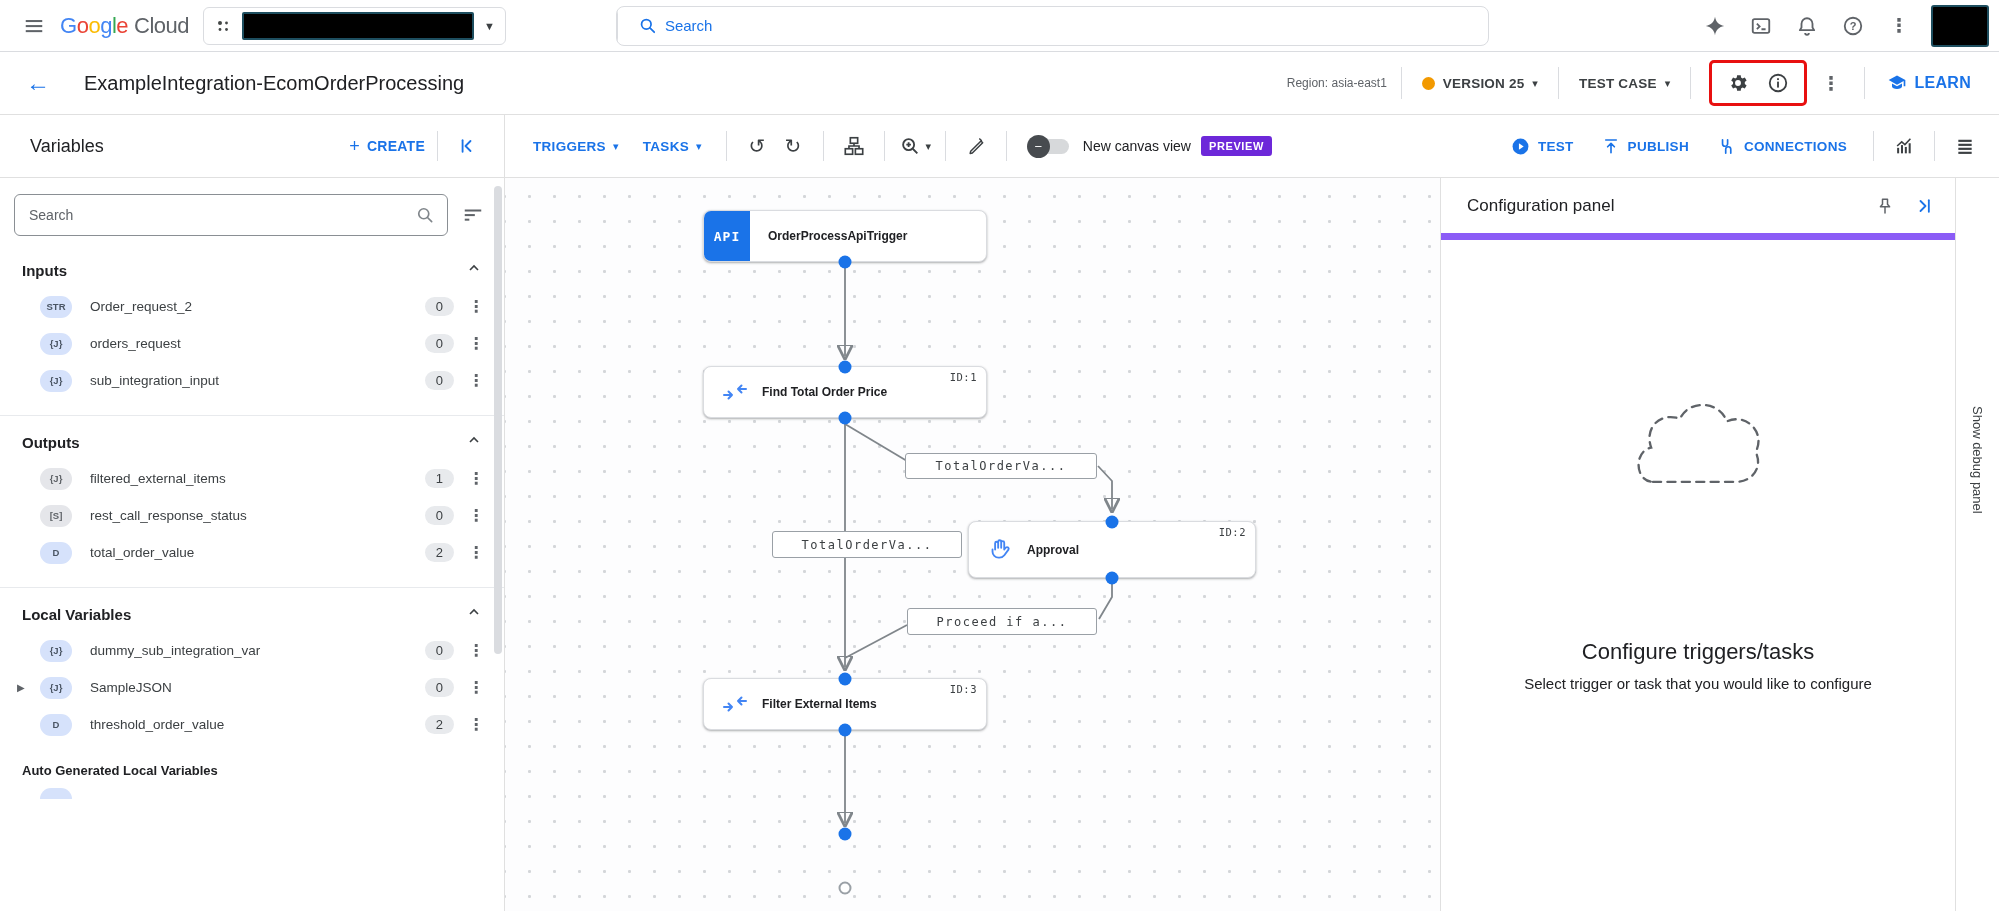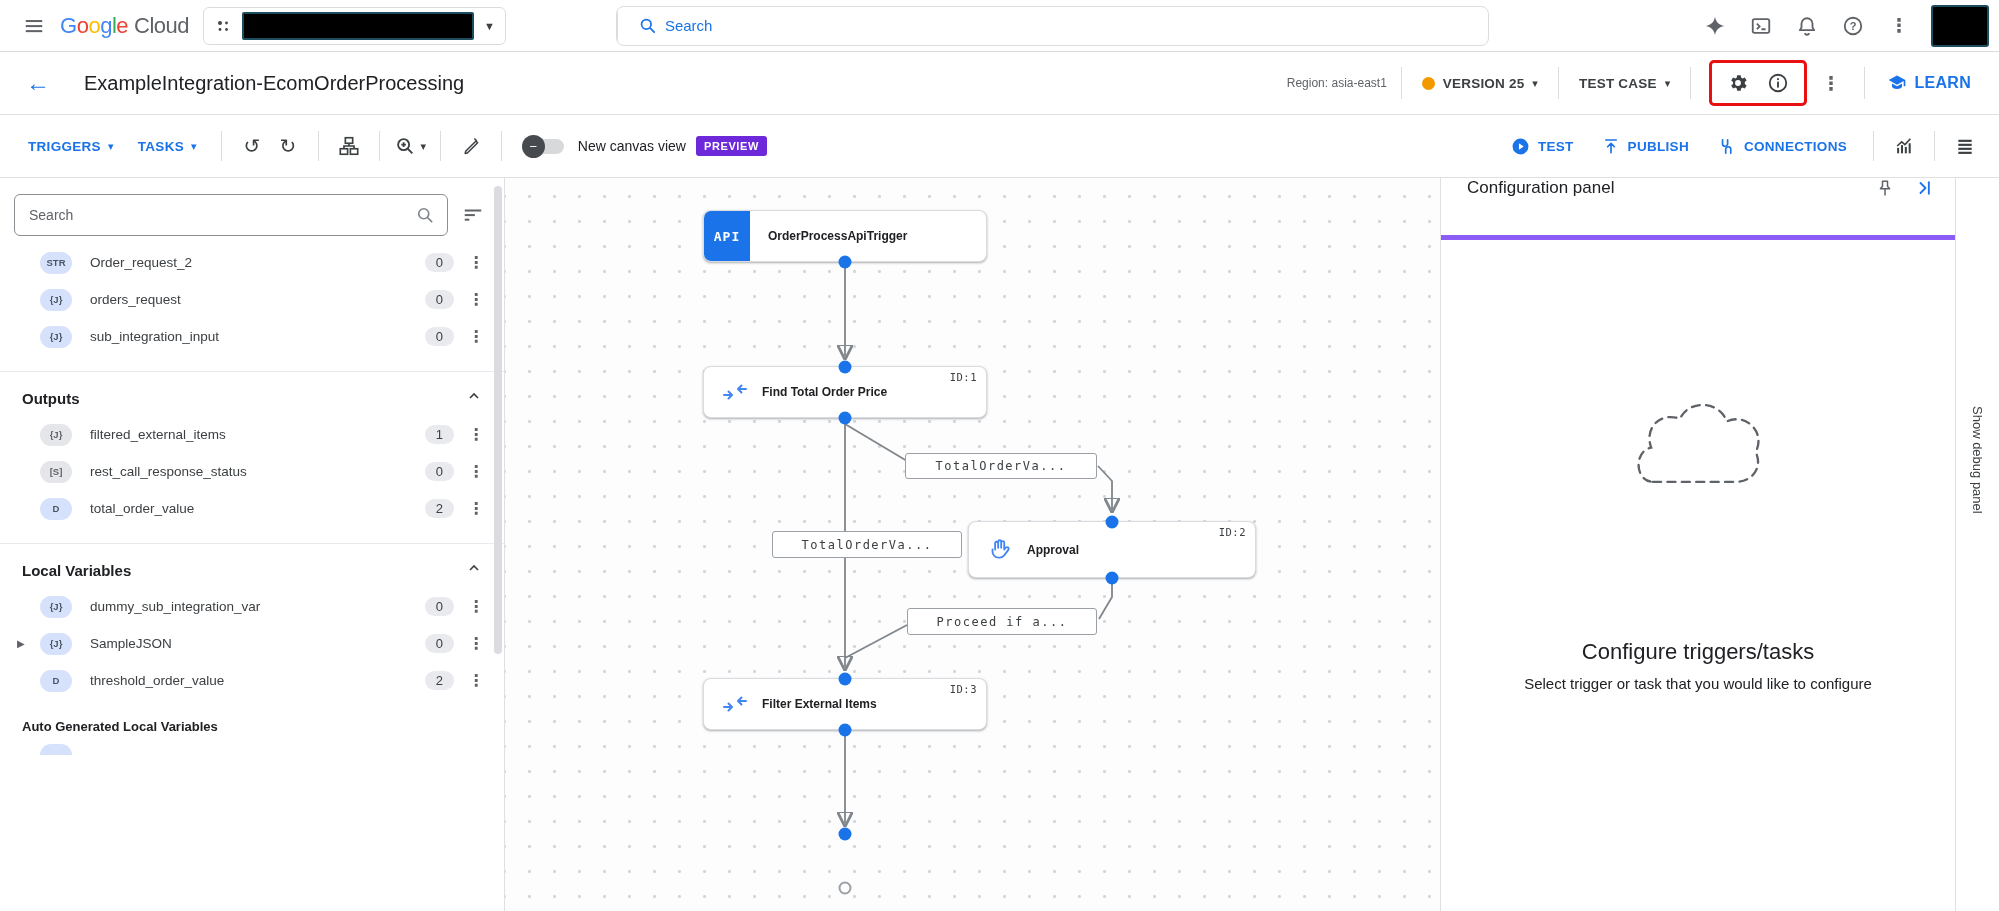--- a/index.html
+++ b/index.html
@@ -94,21 +94,21 @@
     display:flex; align-items:center; justify-content:center; margin-right:18px; }
   .node-ico { width:30px; margin:0 12px 0 16px; display:flex; align-items:center; justify-content:center; }
   .dot { position:absolute; width:13px; height:13px; border-radius:50%; background:#1a73e8; transform:translate(-50%,-50%); cursor:pointer; }
   .dot.white { background:#fff; border:2.5px solid #9aa0a6; }
   .edgelabel { position:absolute; background:#fff; border:1px solid #9aa0a6; border-radius:3px;
     display:flex; align-items:center; justify-content:center;
     font-family:"DejaVu Sans Mono",monospace; font-size:12px; letter-spacing:1.5px; color:#3c4043; }
 
   
   .rightpanel { width:515px; flex:0 0 515px; border-left:1px solid #e0e0e0; display:flex; flex-direction:column; }
-  .rp-head { height:62px; display:flex; align-items:flex-start; border-bottom:5px solid #8b5cf6; padding:0 22px 0 26px; }
+  .rp-head { height:62px; display:flex; align-items:center; border-bottom:7px solid #8b5cf6; padding:0 22px 0 26px; }
   .rp-title { font-size:17px; color:#202124; }
   .rp-icons { margin-left:auto; display:flex; align-items:center; gap:18px; }
   .rp-body { flex:1; display:flex; flex-direction:column; align-items:center; }
   .cloudwrap { margin-top:132px; }
   .rp-heading { margin-top:128px; font-size:22px; color:#202124; }
   .rp-sub { margin-top:10px; font-size:15px; color:#202124; }
 
   
   .debugstrip { width:44px; flex:0 0 44px; border-left:1px solid #e0e0e0; display:flex; justify-content:center; }
   .debuglabel { writing-mode:vertical-rl; font-size:13px; color:#3c4043; margin-top:228px; cursor:pointer; }
@@ -219,20 +219,34 @@
       <svg width="20" height="20" viewBox="0 0 24 24">
           <path d="M12 3 2 8.5l10 5.5 8-4.4V16h2V8.5z" fill="#1a73e8"></path>
           <path d="M6 12.5v3.6c0 1.6 2.7 3 6 3s6-1.4 6-3v-3.6L12 16z" fill="#1a73e8"></path>
         </svg>
       <span>LEARN</span>
     </div>
   </div>
 </div>
 
 <div class="toolrow">
+  <div class="toolrow-left">
+    <span class="paneltitle">Variables</span>
+    <div class="createbtn">
+      <span class="plus">+</span>
+      <span>CREATE</span>
+    </div>
+    <span class="tdiv"></span>
+    <div class="tico">
+      <svg width="20" height="20" viewBox="0 0 24 24" fill="none" stroke="#1a73e8" stroke-width="2.2" stroke-linecap="round" stroke-linejoin="round">
+          <path d="M15 6l-6 6 6 6"></path>
+          <path d="M5.5 5v14"></path>
+        </svg>
+    </div>
+  </div>
   <div class="toolrow-right">
     <div class="tb-dd">
       <span>TRIGGERS</span>
         <span class="caret">▾</span>
     </div>
     <div class="tb-dd">
       <span>TASKS</span>
         <span class="caret">▾</span>
     </div>
     <span class="tdiv"></span>
@@ -330,20 +344,26 @@
       </div>
       <svg width="22" height="22" viewBox="0 0 24 24">
           <g fill="#5f6368">
             <rect x="3" y="6" width="18" height="2.2"></rect>
             <rect x="3" y="11" width="11" height="2.2"></rect>
             <rect x="3" y="16" width="5" height="2.2"></rect>
           </g>
         </svg>
     </div>
 
+    <div class="sechead">
+      <span class="st">Inputs</span>
+      <span class="chev"><svg width="16" height="16" viewBox="0 0 24 24" fill="none" stroke="#3c4043" stroke-width="2.4">
+            <path d="M6 15l6-6 6 6"></path>
+          </svg></span>
+    </div>
     <div class="var-row">
       <span class="vbadge" data-tone="blue">STR</span>
       <span class="vname">Order_request_2</span>
       <span class="vcount">0</span>
       <span class="vkebab">⋮</span>
     </div>
     <div class="var-row">
       <span class="vbadge" data-tone="blue">{J}</span>
       <span class="vname">orders_request</span>
       <span class="vcount">0</span>

